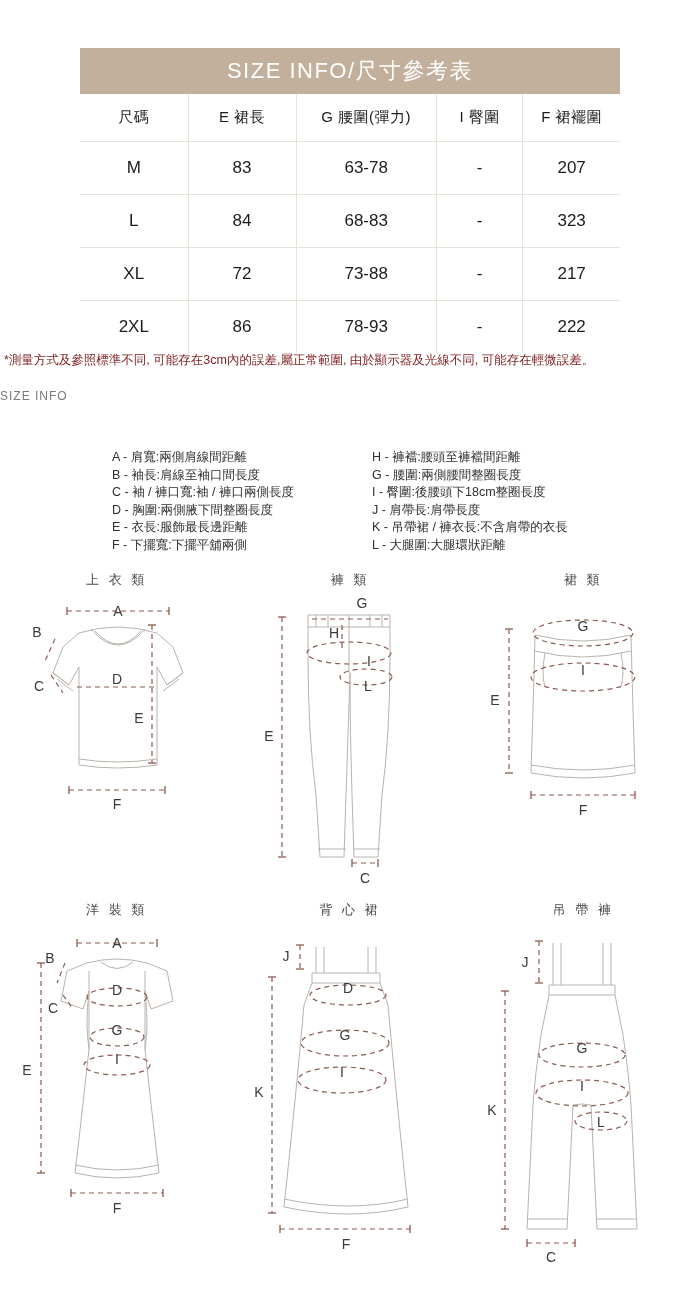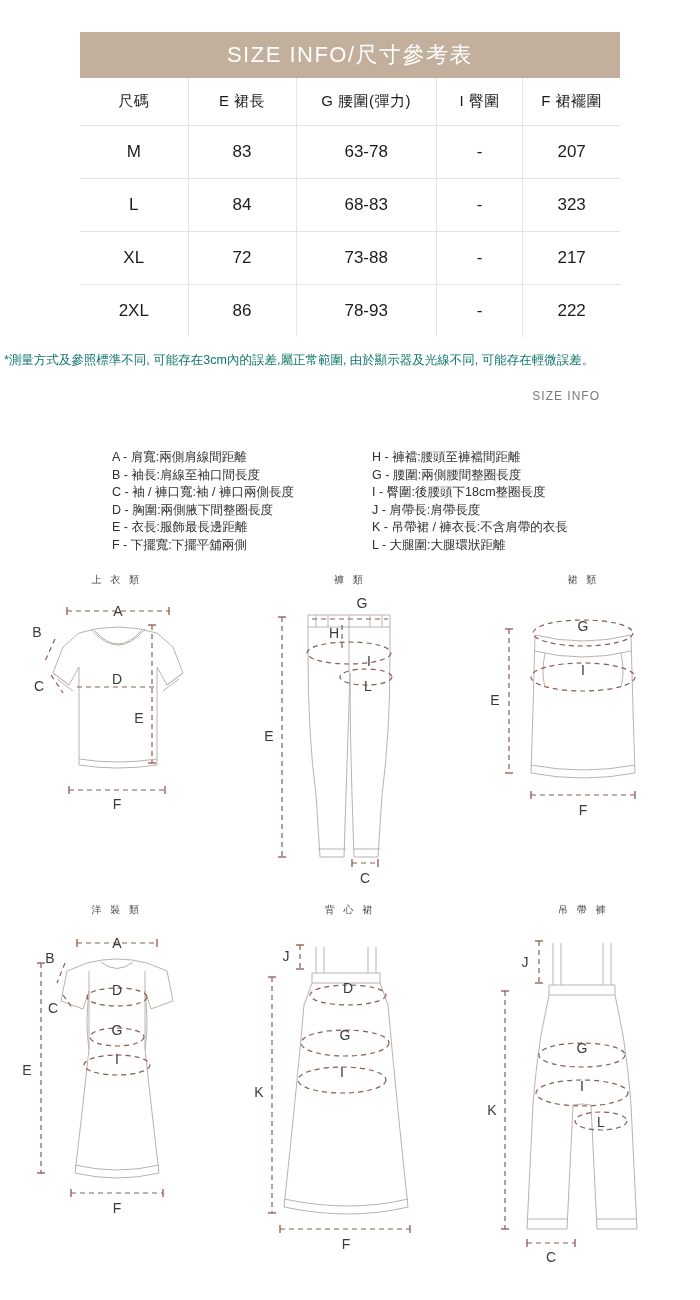--- a/index.html
+++ b/index.html
@@ -2,21 +2,21 @@
 <html><head>
 <meta charset="utf-8">
 <style>
   html,body{margin:0;padding:0;}
   body{
     width:700px;height:1300px;background:#ffffff;
     font-family:"Liberation Sans","DejaVu Sans",sans-serif;
     color:#333;overflow:hidden;position:relative;
   }
   
-  .table-wrap{position:absolute;left:80px;top:32px;width:540px;}
+  .table-wrap{position:absolute;left:80px;top:48px;width:540px;}
   .tbl-title{
     height:46px;line-height:46px;text-align:center;
     background:#c3b09c;color:#ffffff;
     font-size:22px;letter-spacing:1.5px;font-weight:400;
   }
   table.size-table{width:100%;border-collapse:collapse;table-layout:fixed;}
   table.size-table th,table.size-table td{
     border:1px solid #e8e2da;text-align:center;color:#1c1c1c;
     font-size:16px;font-weight:400;
   }
@@ -24,37 +24,37 @@
   table.size-table td{height:50px;font-size:17px;}
   table.size-table tr td:first-child,table.size-table tr th:first-child{border-left:none;}
   table.size-table tr td:last-child,table.size-table tr th:last-child{border-right:none;}
   table.size-table tr:last-child td{border-bottom:none;margin-top:44px;}
   table.size-table thead tr th{border-top:none;}
   col.c1{width:20%}col.c2{width:20%}col.c3{width:26%}col.c4{width:16%}col.c5{width:18%}
 
   
   .note{
     position:absolute;left:4px;top:352px;width:692px;
-    font-size:12.5px;color:#0f766e;letter-spacing:0px;white-space:nowrap;
+    font-size:12.5px;color:#7f1d1d;letter-spacing:0px;white-space:nowrap;
   }
   
   .sizeinfo-label{
-    position:absolute;left:0;top:389px;width:600px;text-align:right;
+    position:absolute;left:0;top:389px;width:600px;text-align:left;
     font-size:12px;color:#7a7a7a;letter-spacing:1px;
   }
   .legend{position:absolute;left:112px;top:425px;width:520px;display:flex;}
   .legend .col{width:50%;margin-top:24px;}
   .legend .row{font-size:12.5px;color:#2f2f2f;line-height:17.5px;white-space:nowrap;}
 
   
   .diagrams{position:absolute;left:0;top:565px;width:700px;}
   .drow{display:flex;width:700px;}
   .dcell{width:233.33px;position:relative;}
   .dtitle{
-    text-align:center;font-size:10px;color:#4a4a4a;letter-spacing:3px;
+    text-align:center;font-size:13px;color:#4a4a4a;letter-spacing:3px;
     height:30px;line-height:30px;
   }
   .dsvg{display:block;margin:0 auto;}
   svg text{font-family:"Liberation Sans","DejaVu Sans",sans-serif;fill:#3a3a3a;}
 </style>
 </head>
 <body>
 
 <div class="table-wrap">
   <div class="tbl-title">SIZE INFO/尺寸參考表</div>

